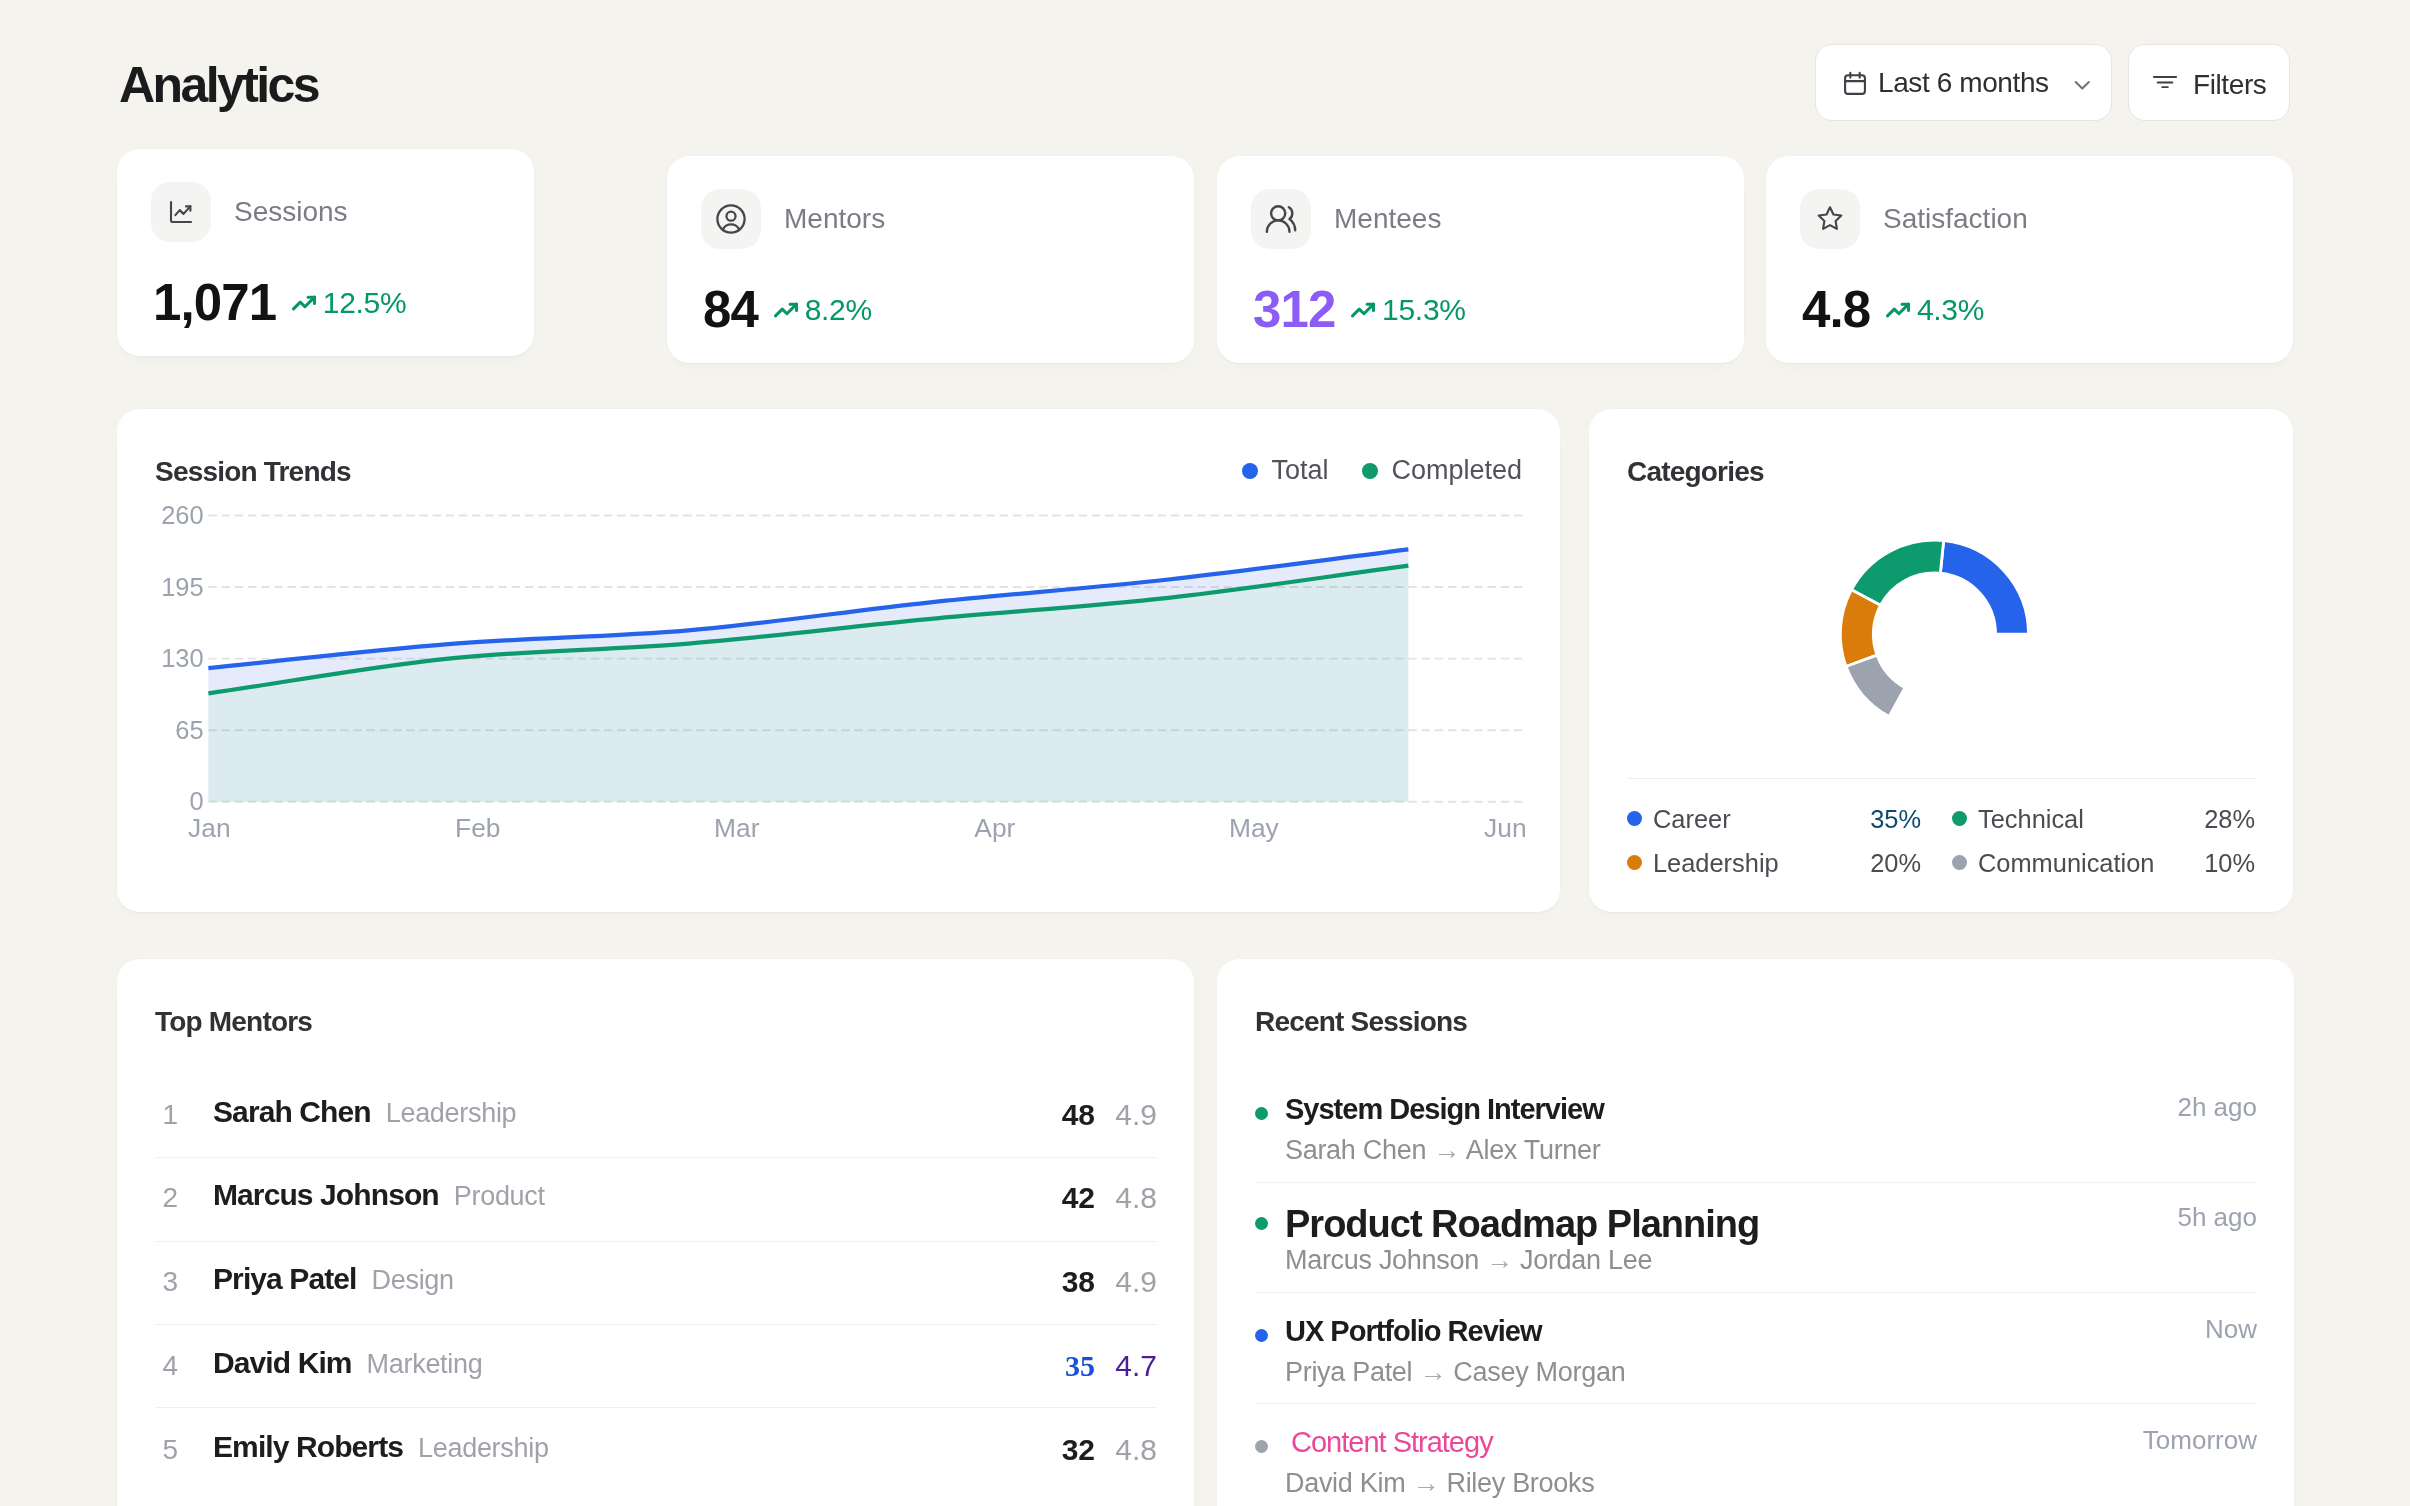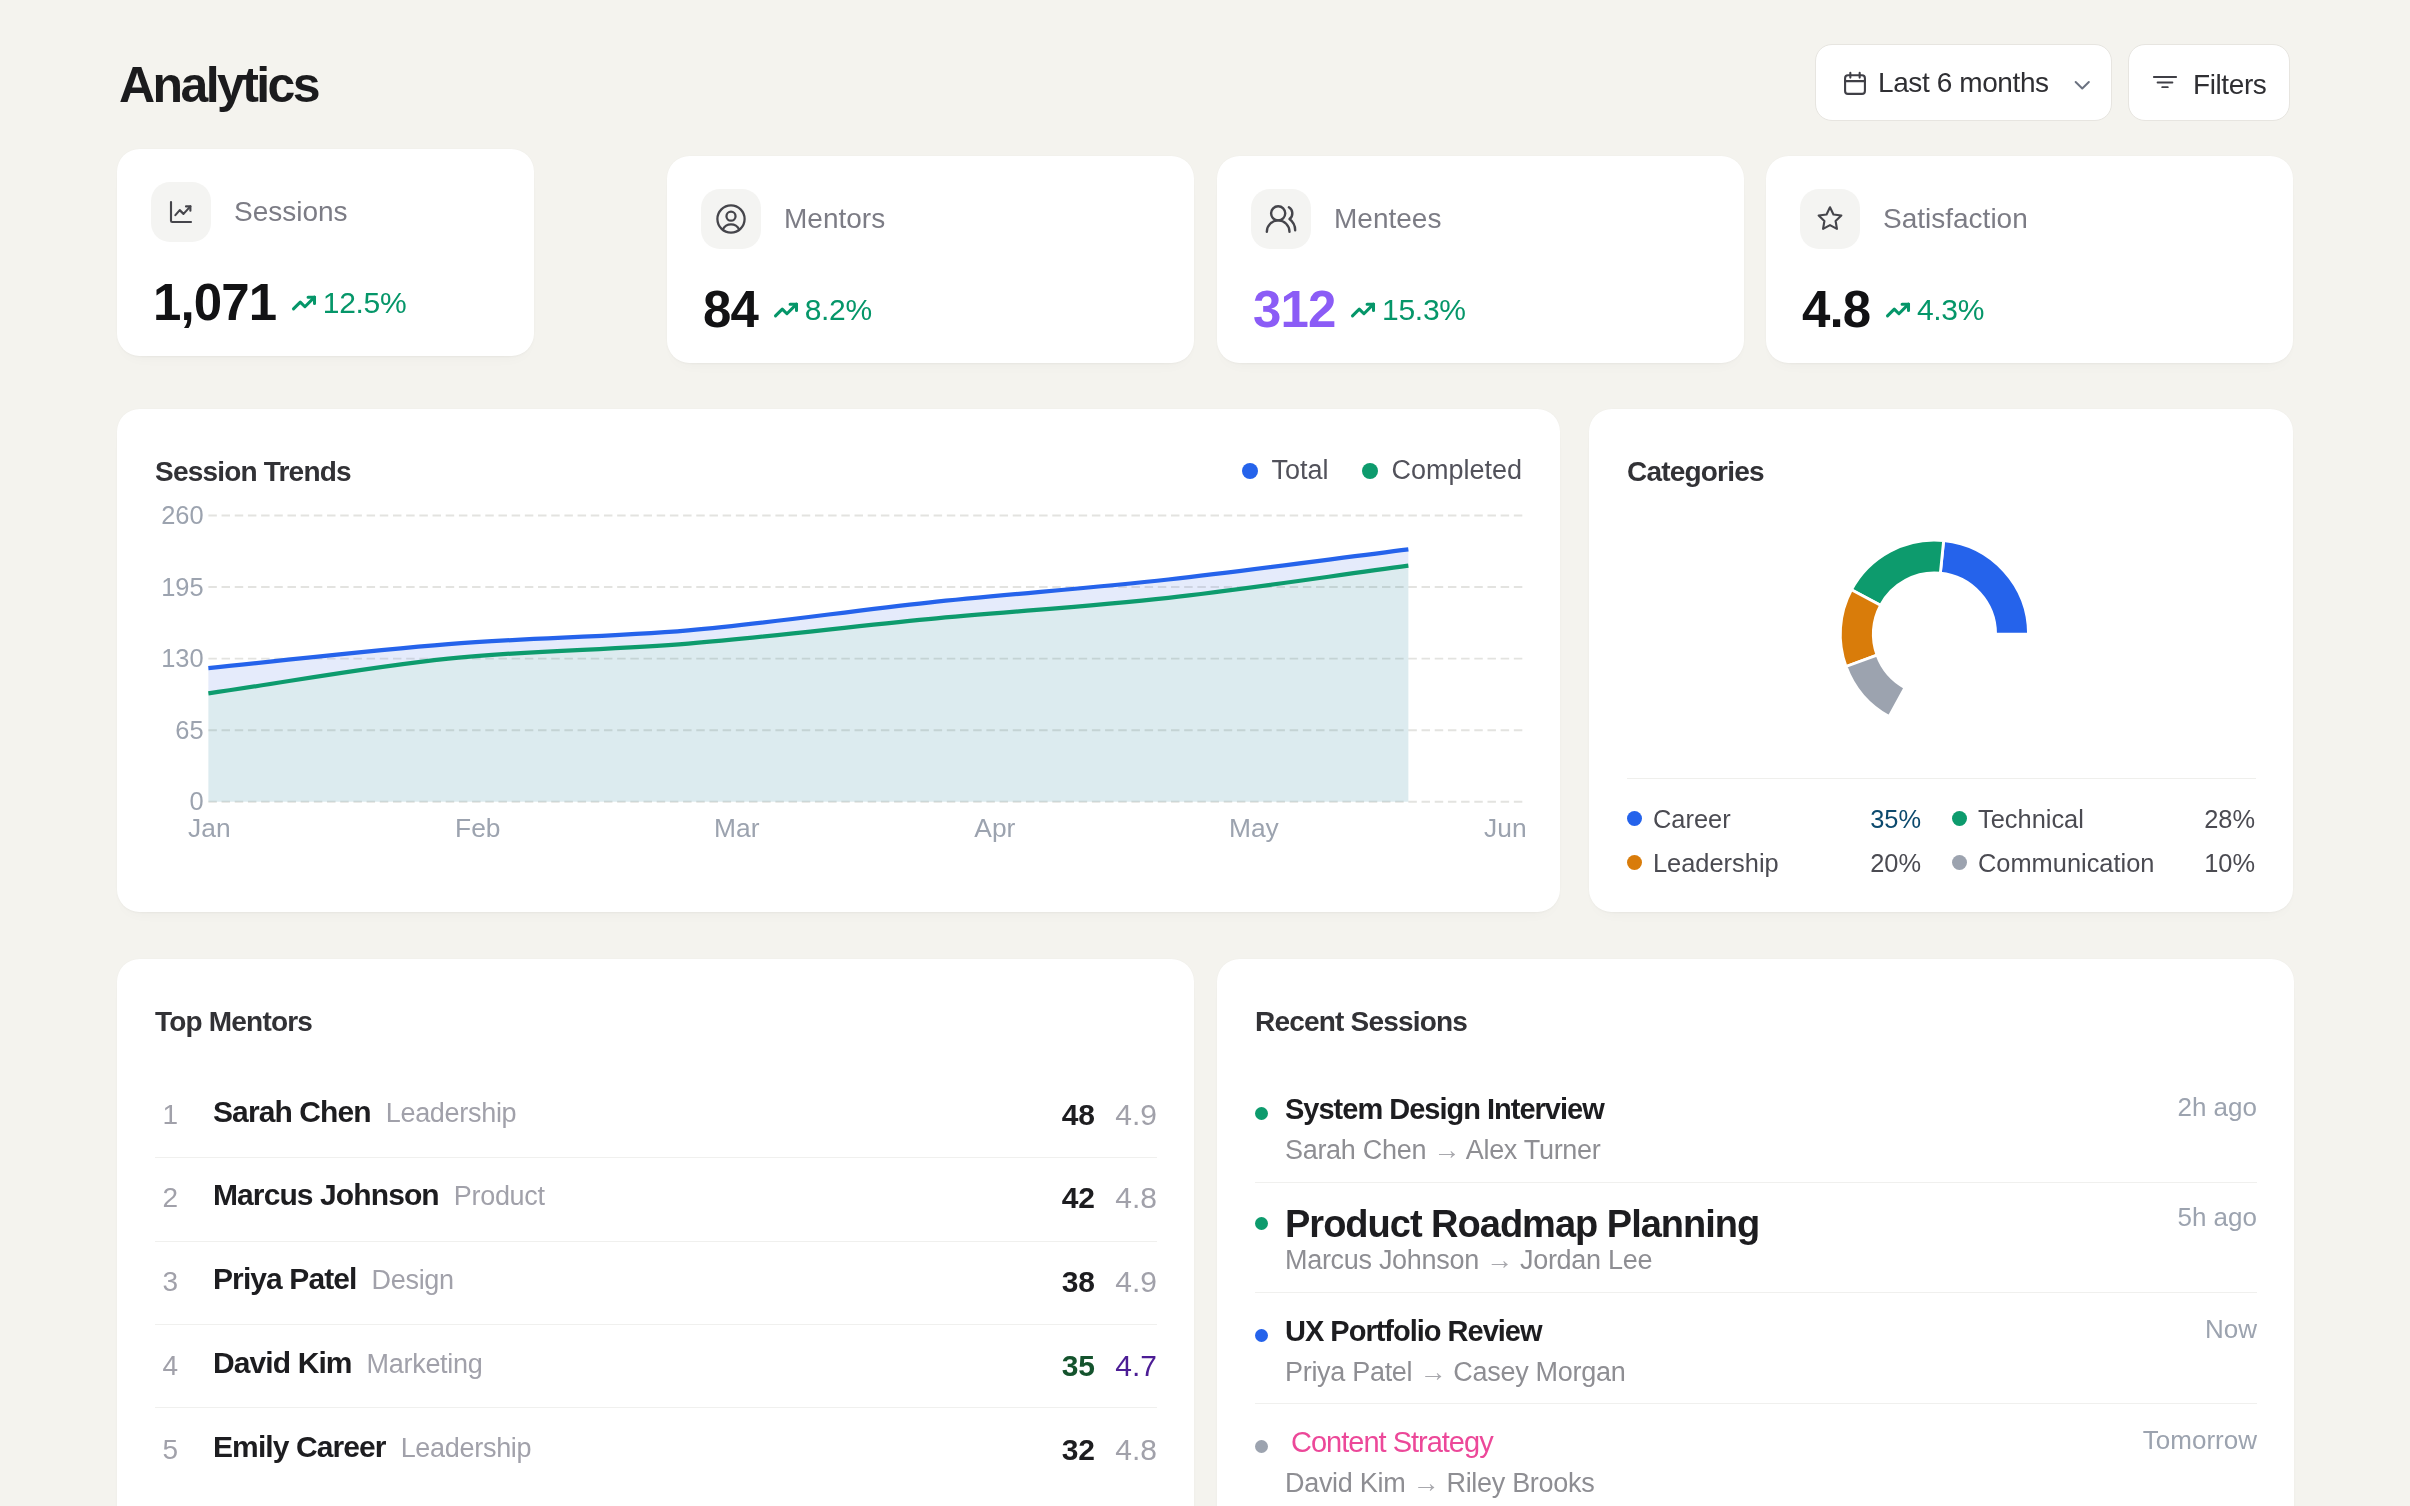--- a/index.html
+++ b/index.html
@@ -215,28 +215,28 @@
       <span class="abs" style="right:62px; top:2.8px; font-size:30px; font-weight:600; color:#1d1d20;">38</span>    
       <span class="abs" style="right:0px; top:2.8px; font-size:30px; color:#a1a1aa;">4.9</span>  
     </div>
   <div class="abs" style="left:38px; top:365px; width:1002px; border-top:1.9px solid #f0f0ee;"></div>
   <div class="abs" style="left:38px; top:387px; width:1002px; height:41px;">    
       <span class="abs" style="left:7.5px; top:3.8px; font-size:28px; color:#a1a1aa;">4</span>    
       <span class="abs" style="left:58px; top:0px; display:flex; align-items:baseline;">
         <span style="font-size:30px; font-weight:600; color:#1d1d20; letter-spacing:-0.9px;">David Kim</span>
         <span style="margin-left:15px; font-size:27px; color:#a1a1aa; letter-spacing:-0.3px;">Marketing</span>
       </span>    
-      <span class="abs" style="right:62px; top:2.8px; font-size:30px; font-weight:600; color:#14532d;">35</span>    
+      <span class="abs" style="right:62px; top:2.8px; font-size:30px; font-weight:600; color:#1d4ed8;font-family:Liberation Serif, serif;">35</span>    
       <span class="abs" style="right:0px; top:2.8px; font-size:30px; color:#4c1d95;">4.7</span>  
     </div>
   <div class="abs" style="left:38px; top:448px; width:1002px; border-top:1.9px solid #f0f0ee;"></div>
   <div class="abs" style="left:38px; top:471px; width:1002px; height:41px;">    
       <span class="abs" style="left:7.5px; top:3.8px; font-size:28px; color:#a1a1aa;">5</span>    
       <span class="abs" style="left:58px; top:0px; display:flex; align-items:baseline;">
-        <span style="font-size:30px; font-weight:600; color:#1d1d20; letter-spacing:-0.9px;">Emily Career</span>
+        <span style="font-size:30px; font-weight:600; color:#1d1d20; letter-spacing:-0.9px;">Emily Roberts</span>
         <span style="margin-left:15px; font-size:27px; color:#a1a1aa; letter-spacing:-0.3px;">Leadership</span>
       </span>    
       <span class="abs" style="right:62px; top:2.8px; font-size:30px; font-weight:600; color:#1d1d20;">32</span>    
       <span class="abs" style="right:0px; top:2.8px; font-size:30px; color:#a1a1aa;">4.8</span>  
     </div>
 </div>
 
 <div class="card" style="left:1217px; top:959px; width:1077px; height:603px;">
   <div class="abs ctitle" style="left:38px; top:47px;">Recent Sessions</div>
 

